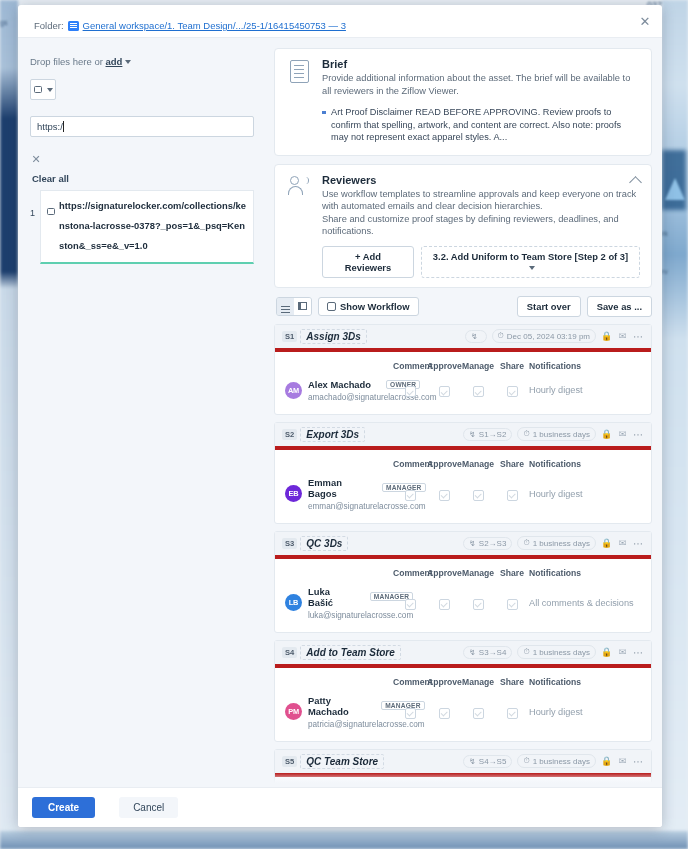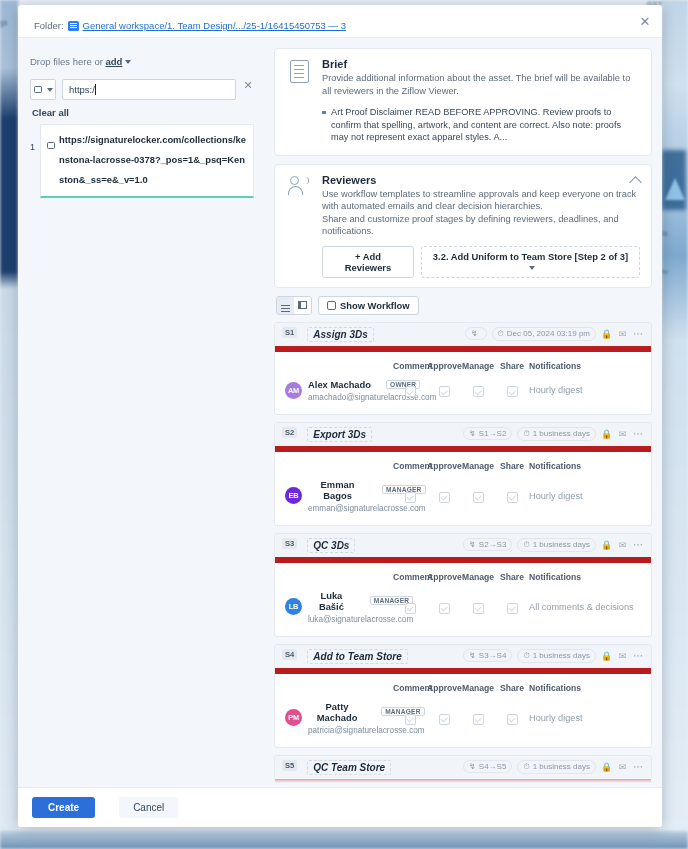--- a/index.html
+++ b/index.html
@@ -55,21 +55,21 @@
   .folder-link { color:#1f6fd0; text-decoration:underline; font-size:9.5px; }
 
   .modal-body { flex:1 1 auto; display:flex; min-height:0; border-top:1px solid #e9edf2; }
 
   
   .left-col { width:248px; flex:0 0 248px; background:#f3f6fa; padding:12px 12px 0 12px; overflow:hidden; }
   .drop-label { text-align:left; font-size:9.5px; color:#6a7a8a; margin:6px 0 12px 0; }
   .drop-label .add { color:#33475b; font-weight:bold; text-decoration:underline; }
   .caret { display:inline-block; border-left:3px solid transparent;border-right:3px solid transparent;
     border-top:4px solid #5a6a7a; margin-left:3px; vertical-align:middle;}
-  .url-row { display:flex; gap:6px; }
+  .url-row { display:flex; gap:16px;flex-direction:column; }
   .url-prefix { width:26px; height:21px; border:1px solid #ccd6e0; border-radius:2px; background:#fff;
     display:flex; align-items:center; justify-content:center; gap:2px; font-size:8px; color:#5a6a7a; }
   .link-glyph { width:8px;height:7px;border:1.2px solid #5a6a7a;border-radius:1.5px;}
   .url-input { flex:1 1 auto; height:21px; border:1px solid #ccd6e0; border-radius:2px; background:#fff;
     font-size:9.5px; color:#33475b; padding:0 6px; font-family:"Liberation Sans",sans-serif;
     display:flex; align-items:center;}
   .cursor { display:inline-block; width:1px; height:11px; background:#222; margin-left:0px; animation:none; }
   .url-x { width:12px; text-align:center; color:#7d8c9c; font-size:11px; cursor:pointer; }
   .clear-all { font-size:9.5px; font-weight:bold; color:#33475b; margin:7px 0 6px 2px; cursor:pointer; }
   .item-row { display:flex; align-items:flex-start; gap:5px; }
@@ -112,38 +112,38 @@
   .seg div.active { background:#e6ecf3; }
   .lines-ico { width:9px;height:1.3px;background:#5a6a7a;box-shadow:0 3px 0 #5a6a7a,0 6px 0 #5a6a7a; }
   .grid-ico { width:9px;height:8px;border:1.3px solid #5a6a7a;border-left-width:3px;}
   .wf-btn { display:flex; align-items:center; gap:4px; border:1px solid #ccd6e0; background:#fff; border-radius:3px;
     padding:3px 8px; font-size:9.4px; font-weight:bold; color:#1c2b3a; cursor:pointer;}
   .flow-ico { width:9px;height:9px;border:1.3px solid #5a6a7a;border-radius:2px;position:relative;}
   .wf-right { margin-left:auto; display:flex; gap:6px; }
 
   
   .stage { border:1px solid #e3e9ef; border-radius:3px; background:#fff; margin-bottom:7px; }
-  .stage-head { display:flex; align-items:flex-start; gap:10px; background:#f1f4f8; border-bottom:6px solid #b91c1c;
+  .stage-head { display:flex; align-items:center; gap:3px; background:#f1f4f8; border-bottom:4px solid #b91c1c;
     padding:4px 7px; }
   .stage-badge { background:#e3e9ef; border-radius:2px; font-size:7.6px; color:#4d5b6b; padding:1px 3px; font-weight:bold;}
   .stage-name { font-size:10px; font-weight:bold; color:#1c2b3a; border:1px dashed #d2dae3; padding:1px 5px; border-radius:2px;font-style:italic;}
   .stage-meta { margin-left:auto; display:flex; align-items:center; gap:5px; font-size:8px; color:#8b98a6; }
   .pill { border:1px solid #e0e6ec; border-radius:9px; padding:1px 5px; display:flex; align-items:center; gap:3px; }
   .icon-sq { width:11px;height:11px; display:flex; align-items:center; justify-content:center; color:#9aa7b4; font-size:9px;}
   .dots { letter-spacing:1px; color:#8b98a6; cursor:pointer; font-size:10px; }
 
   .stage-body { padding:7px 10px 9px 10px; }
   .col-head { display:flex; align-items:center; font-size:8.6px; font-weight:bold; color:#4d5b6b; padding:2px 0 5px 0; }
   .c-name { flex:1 1 auto; min-width:0; }
   .c-chk { width:34px; text-align:center; flex:0 0 34px; }
   .c-not { width:112px; flex:0 0 112px; }
   .rev-row { display:flex; align-items:center; padding:3px 0; }
   .avatar { width:17px;height:17px;border-radius:50%; color:#fff; font-size:7.4px; font-weight:bold;
     display:flex; align-items:center; justify-content:center; flex:0 0 17px; margin-right:6px; letter-spacing:-.2px;}
-  .rev-name { font-size:9.4px; font-weight:bold; color:#1c2b3a; display:flex; align-items:center; gap:15px;text-align:center;}
+  .rev-name { font-size:9.4px; font-weight:bold; color:#1c2b3a; display:flex; align-items:center; gap:15px;}
   .role { font-size:6.6px; font-weight:bold; color:#5d6b7a; border:1px solid #ccd6e0; border-radius:2px; padding:0 3px;
     letter-spacing:.2px; }
   .rev-mail { font-size:8.2px; color:#7d8c9c; margin-top:1px; }
   .cb { width:11px;height:11px;border:1px solid #ccd6e0; border-radius:2px; background:#fff; display:inline-flex;
     align-items:center;justify-content:center; }
   .cb.dis:after{content:"";width:5px;height:2.5px;border-left:1.2px solid #d3dae1;border-bottom:1.2px solid #d3dae1;
     transform:rotate(-45deg); margin-top:-1px;}
   .notif { font-size:9.2px; color:#93a0ad; }
   .add-row { display:flex; align-items:center; gap:5px; margin-bottom:4px; }
   .add-input { flex:1 1 auto; height:19px; border:1px solid #dde3ea; border-radius:2px; background:#fff;
@@ -267,20 +267,24 @@
               <span class="lines-ico"></span>
             </div>
           <div>
               <span class="grid-ico"></span>
             </div>
         </div>
         <button class="wf-btn">
           <span class="flow-ico"></span>
           <span>Show Workflow</span>
         </button>
+        <div class="wf-right">
+          <button class="btn-outline">Start over</button>
+          <button class="btn-outline">Save as ...</button>
+        </div>
       </div>
 
       <div id="stages">
           <div class="stage">
             <div class="stage-head">
               <span class="stage-badge">S1</span>
               <span class="stage-name">Assign 3Ds</span>
               <span class="stage-meta">
                 <span class="pill">
                   <span>↯</span>

